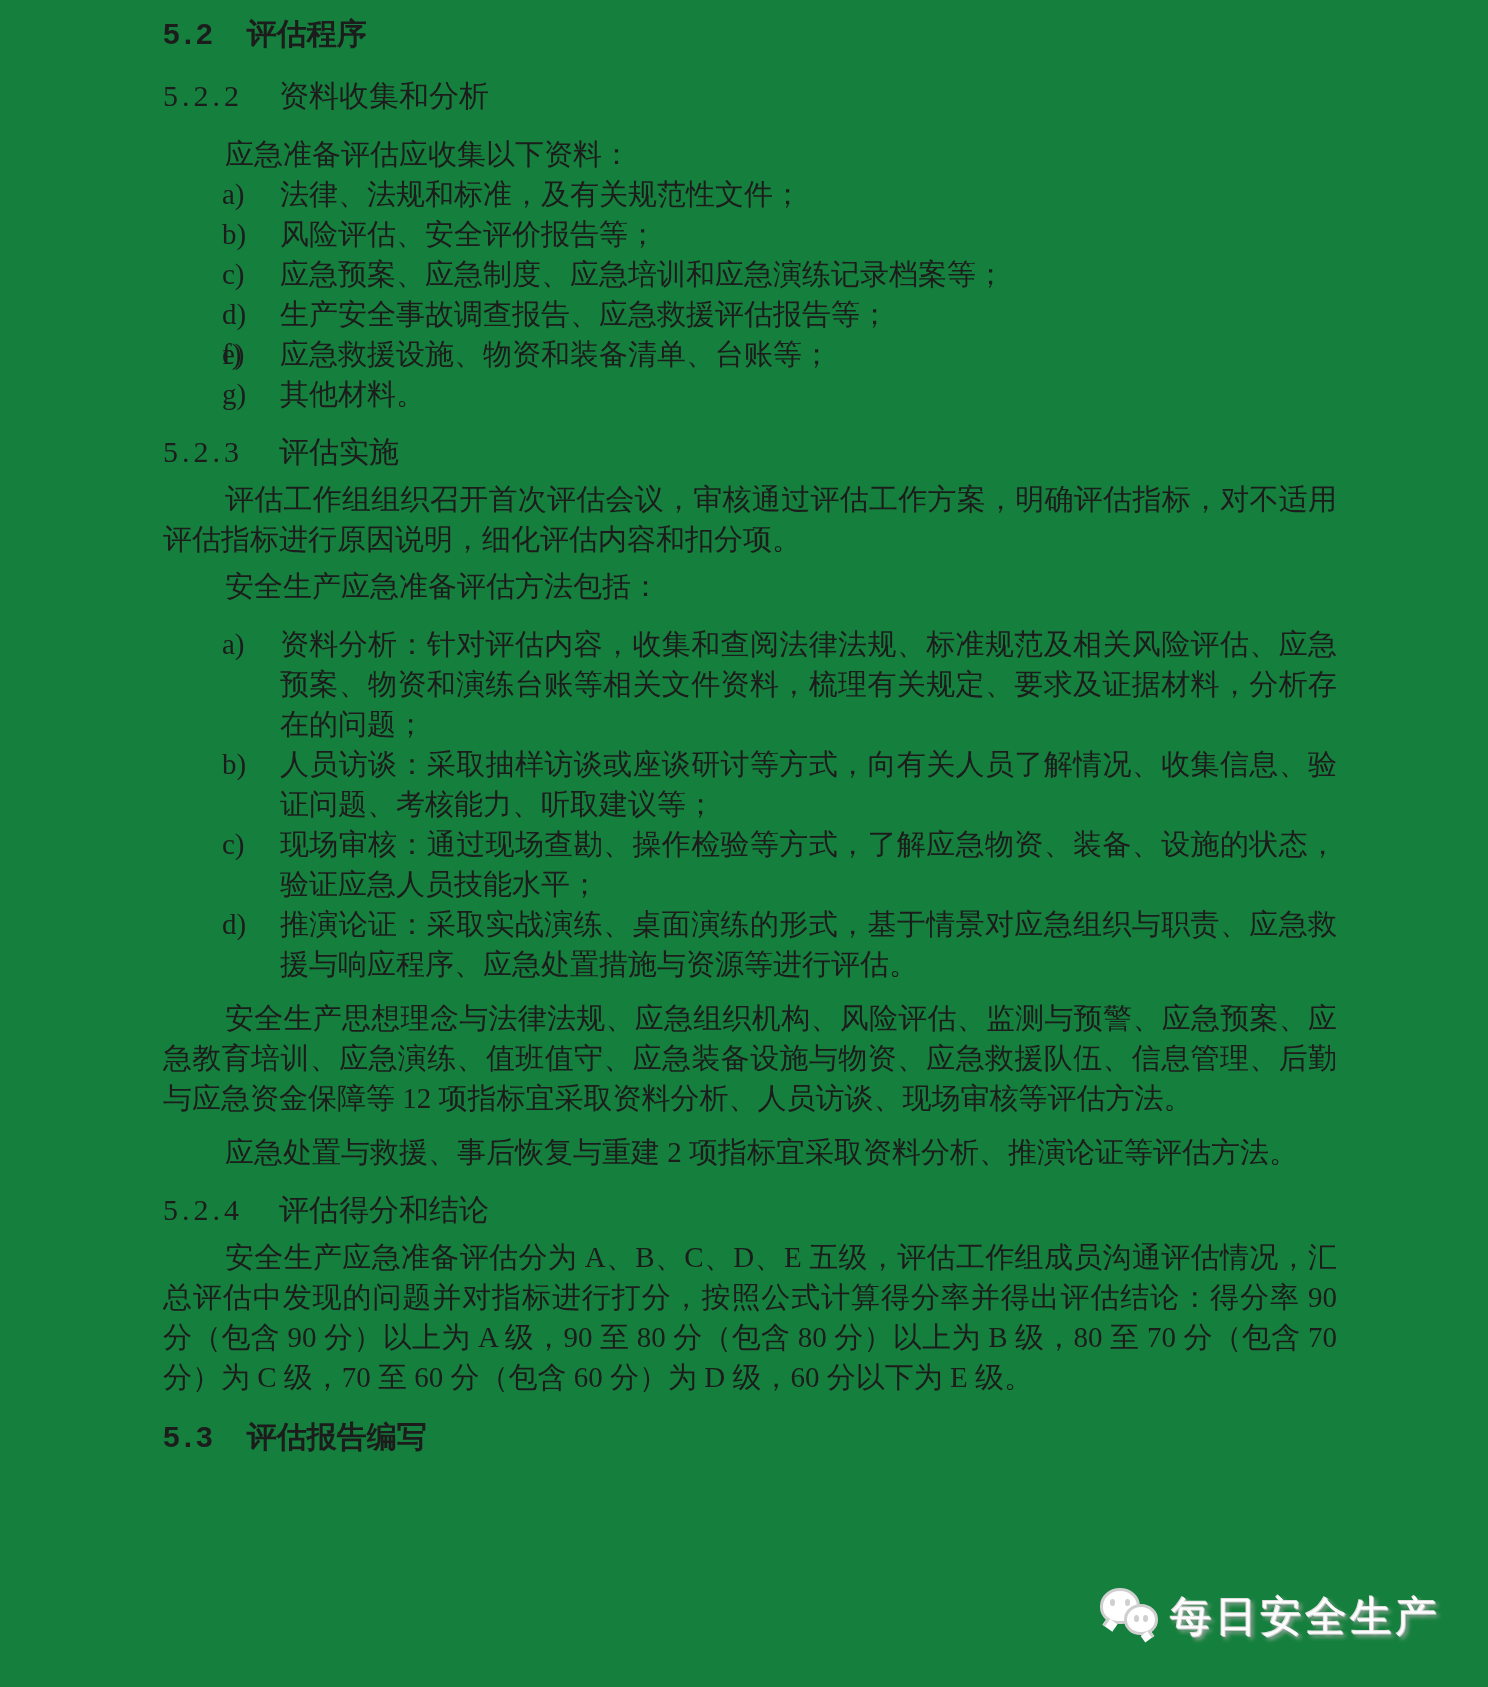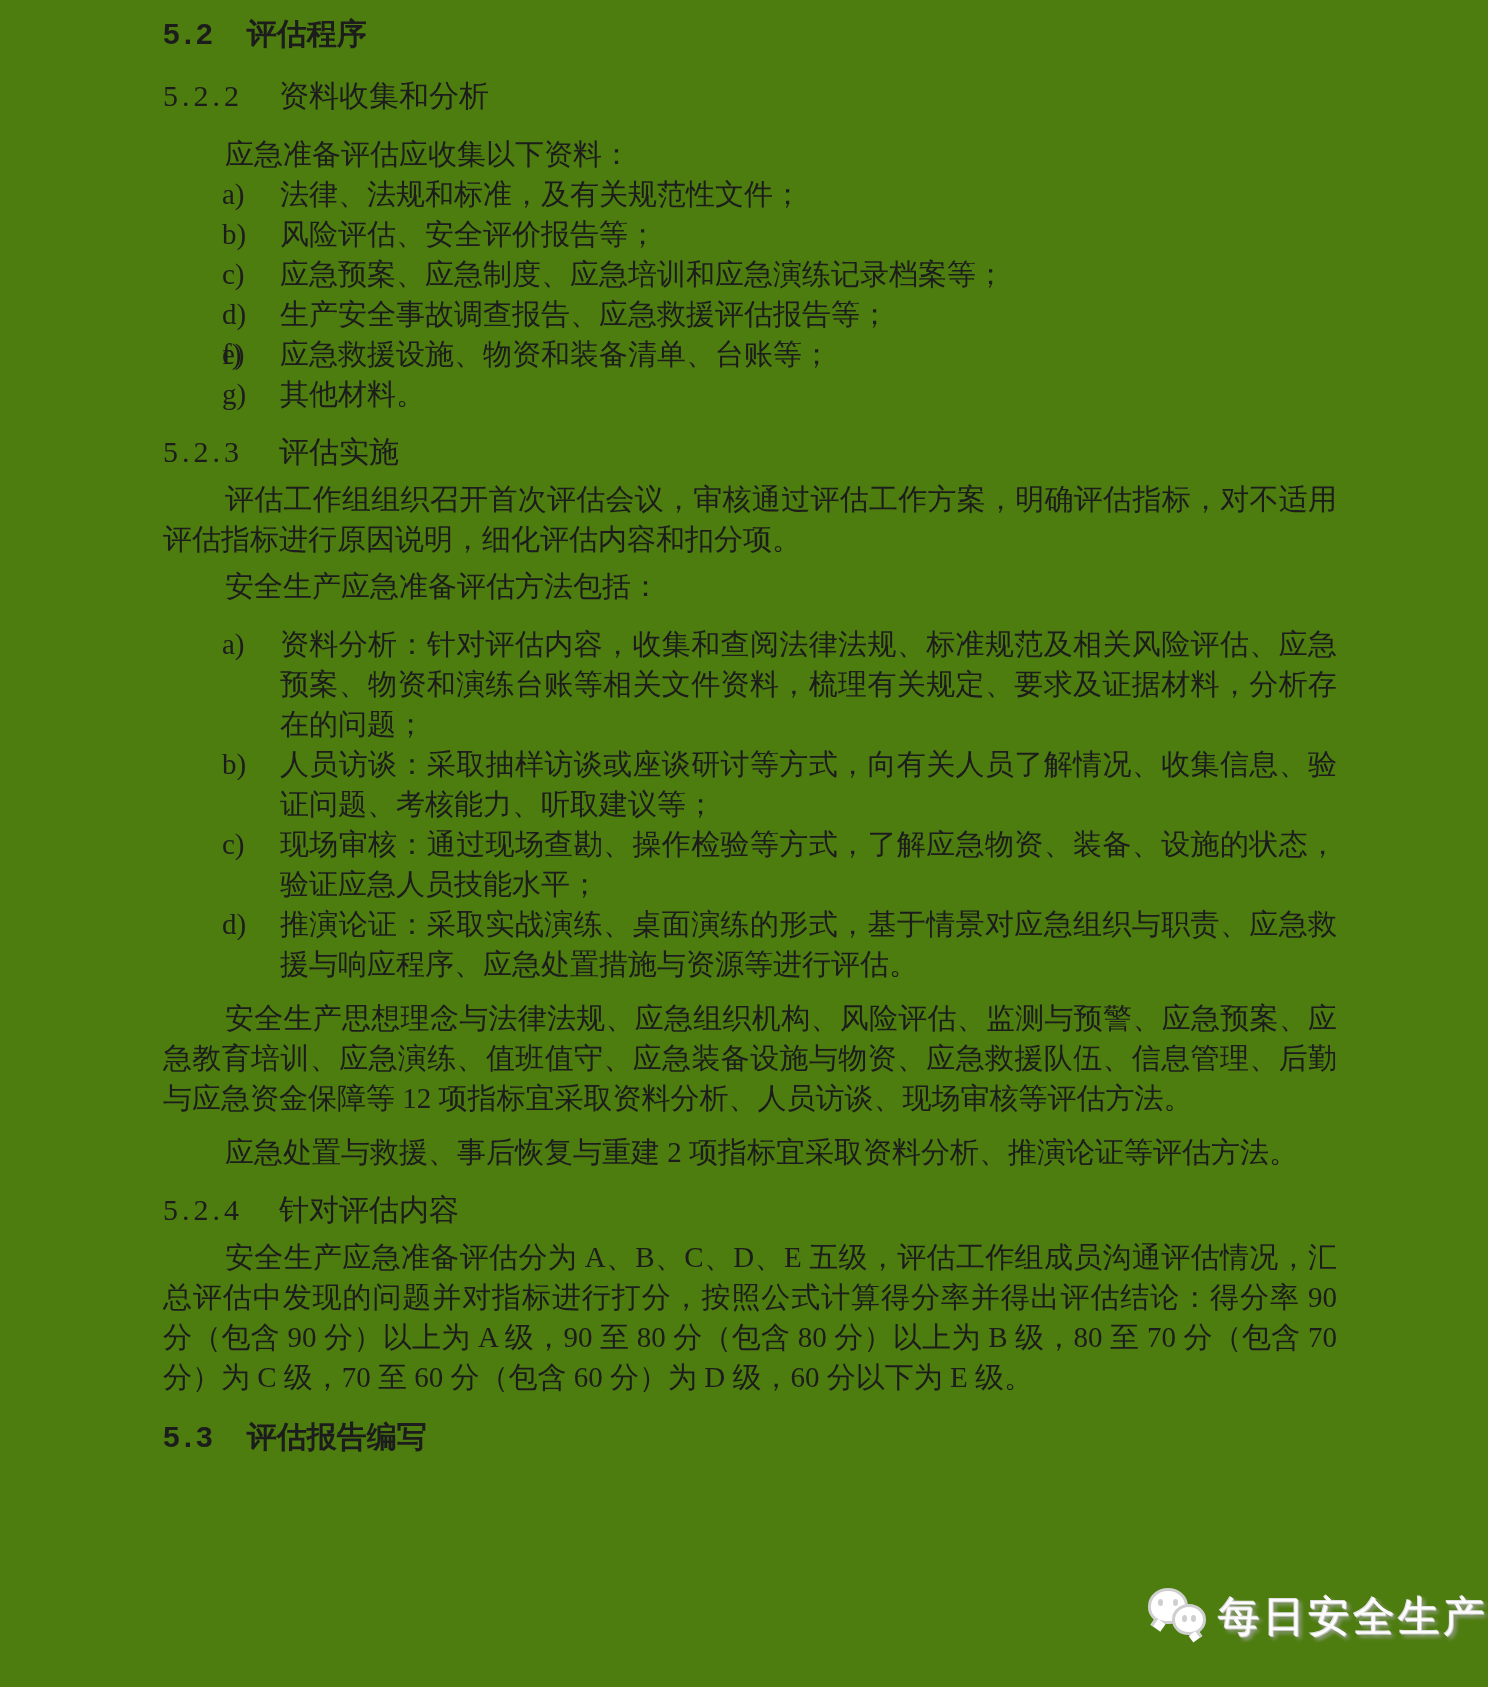--- a/index.html
+++ b/index.html
@@ -2,21 +2,21 @@
 <html><head>
 <meta charset="utf-8">
 <style>
   html, body { margin: 0; padding: 0; background: #ffffff; }
   .page {
     position: relative;
     width: 1488px;
     height: 1687px;
     box-sizing: border-box;
     padding: 14px 151px 0 163px;
-    background: #4d7c0f;
+    background: #15803d;
     font-family: "Liberation Serif", "DejaVu Serif", serif;
     font-size: 29px;
     line-height: 40px;
     color: #1c1c1c;
     overflow: hidden;
   }
   h2, h3, p, div { margin: 0; padding: 0; }
   .h2 {
     font-family: "Liberation Sans", "DejaVu Sans", sans-serif;
     font-weight: 700;
@@ -37,21 +37,21 @@
   .li .marker { position: absolute; left: 59px; top: 0; }
   .mt14 { margin-top: 14px; }
   .mt16 { margin-top: 7px; }
   .mt18 { margin-top: 18px; }
   .mt20 { margin-top: 20px; }
   .mt22 { margin-top: 22px; }
 
   
   .watermark {
     position: absolute;
-    left: 1146px;
+    left: 1098px;
     top: 1586px;
     display: flex;
     align-items: center;
     gap: 8px;
     white-space: nowrap;
   }
   .wm-icon { position: relative; width: 64px; height: 62px; flex: 0 0 auto; }
   .bubble { position: absolute; background: #ffffff; border: 3px solid #cfcfcf; }
   .bub-big {
     left: 2px; top: 2px; width: 34px; height: 30px;
@@ -119,21 +119,21 @@
     <div class="li"><span class="marker">a)</span><span>资料分析：针对评估内容，收集和查阅法律法规、标准规范及相关风险评估、应急预案、物资和演练台账等相关文件资料，梳理有关规定、要求及证据材料，分析存在的问题；</span></div>
     <div class="li"><span class="marker">b)</span><span>人员访谈：采取抽样访谈或座谈研讨等方式，向有关人员了解情况、收集信息、验证问题、考核能力、听取建议等；</span></div>
     <div class="li"><span class="marker">c)</span><span>现场审核：通过现场查勘、操作检验等方式，了解应急物资、装备、设施的状态，验证应急人员技能水平；</span></div>
     <div class="li"><span class="marker">d)</span><span>推演论证：采取实战演练、桌面演练的形式，基于情景对应急组织与职责、应急救援与响应程序、应急处置措施与资源等进行评估。</span></div>
   </div>
 
   <p class="para mt14">安全生产思想理念与法律法规、应急组织机构、风险评估、监测与预警、应急预案、应急教育培训、应急演练、值班值守、应急装备设施与物资、应急救援队伍、信息管理、后勤与应急资金保障等 12 项指标宜采取资料分析、人员访谈、现场审核等评估方法。</p>
 
   <p class="para mt14">应急处置与救援、事后恢复与重建 2 项指标宜采取资料分析、推演论证等评估方法。</p>
 
-  <h3 class="h3 mt18"><span class="num">5.2.4</span><span>针对评估内容</span></h3>
+  <h3 class="h3 mt18"><span class="num">5.2.4</span><span>评估得分和结论</span></h3>
 
   <p class="para mt16">安全生产应急准备评估分为 A、B、C、D、E 五级，评估工作组成员沟通评估情况，汇总评估中发现的问题并对指标进行打分，按照公式计算得分率并得出评估结论：得分率 90 分（包含 90 分）以上为 A 级，90 至 80 分（包含 80 分）以上为 B 级，80 至 70 分（包含 70 分）为 C 级，70 至 60 分（包含 60 分）为 D 级，60 分以下为 E 级。</p>
 
   <h2 class="h2 mt20"><span class="num">5.3</span><span>评估报告编写</span></h2>
 
   <div class="watermark">
     <span class="wm-icon">
       <span class="bubble bub-big">
           <i class="eye l"></i>
           <i class="eye r"></i>

